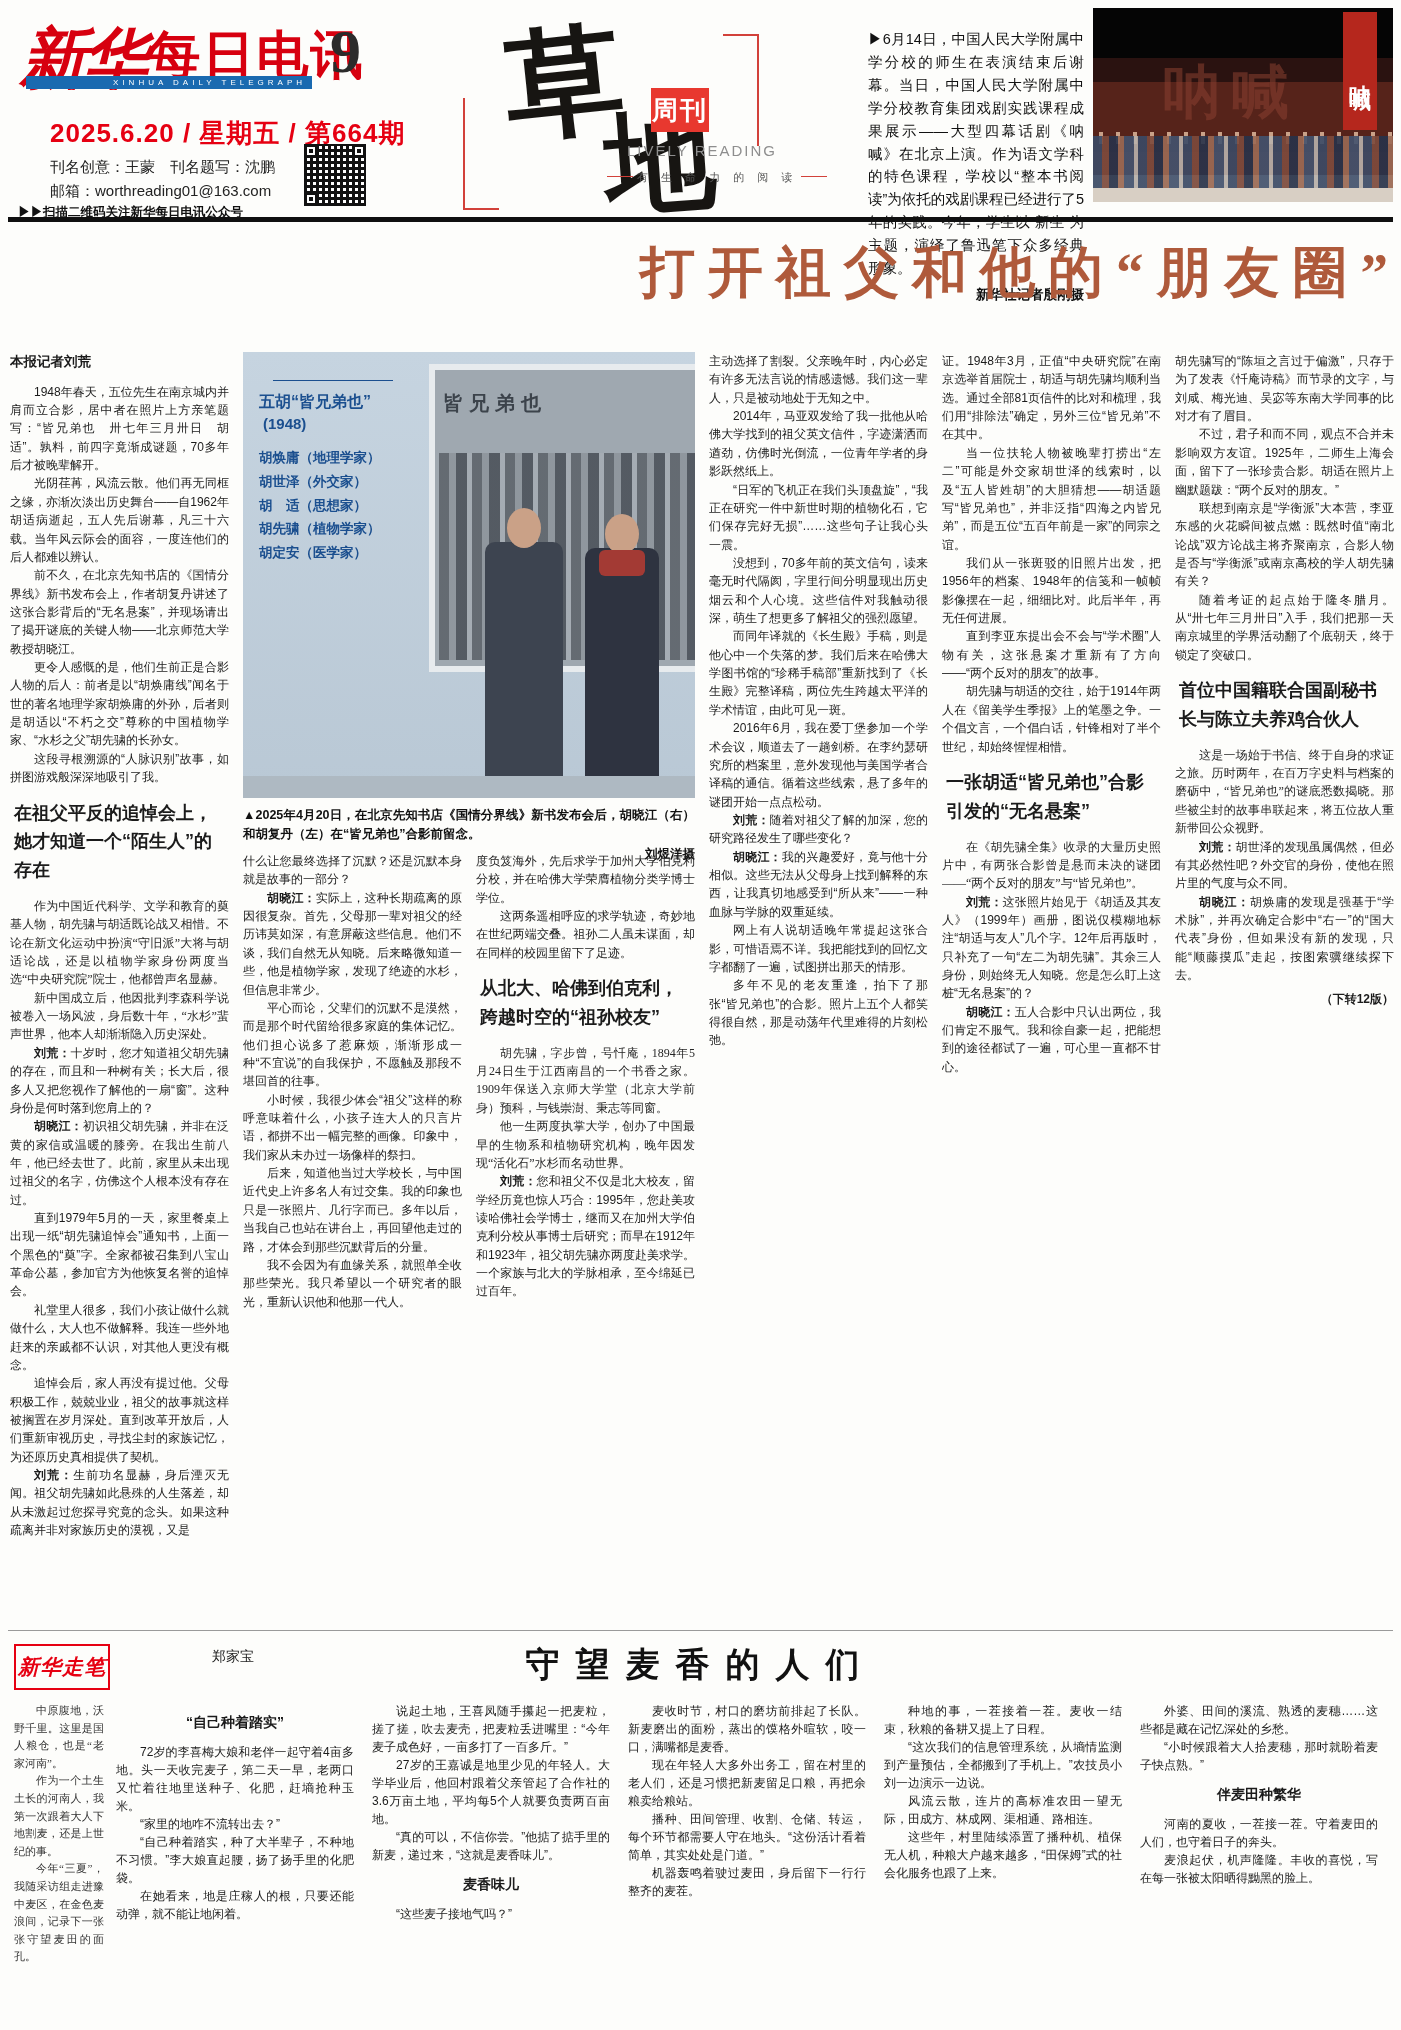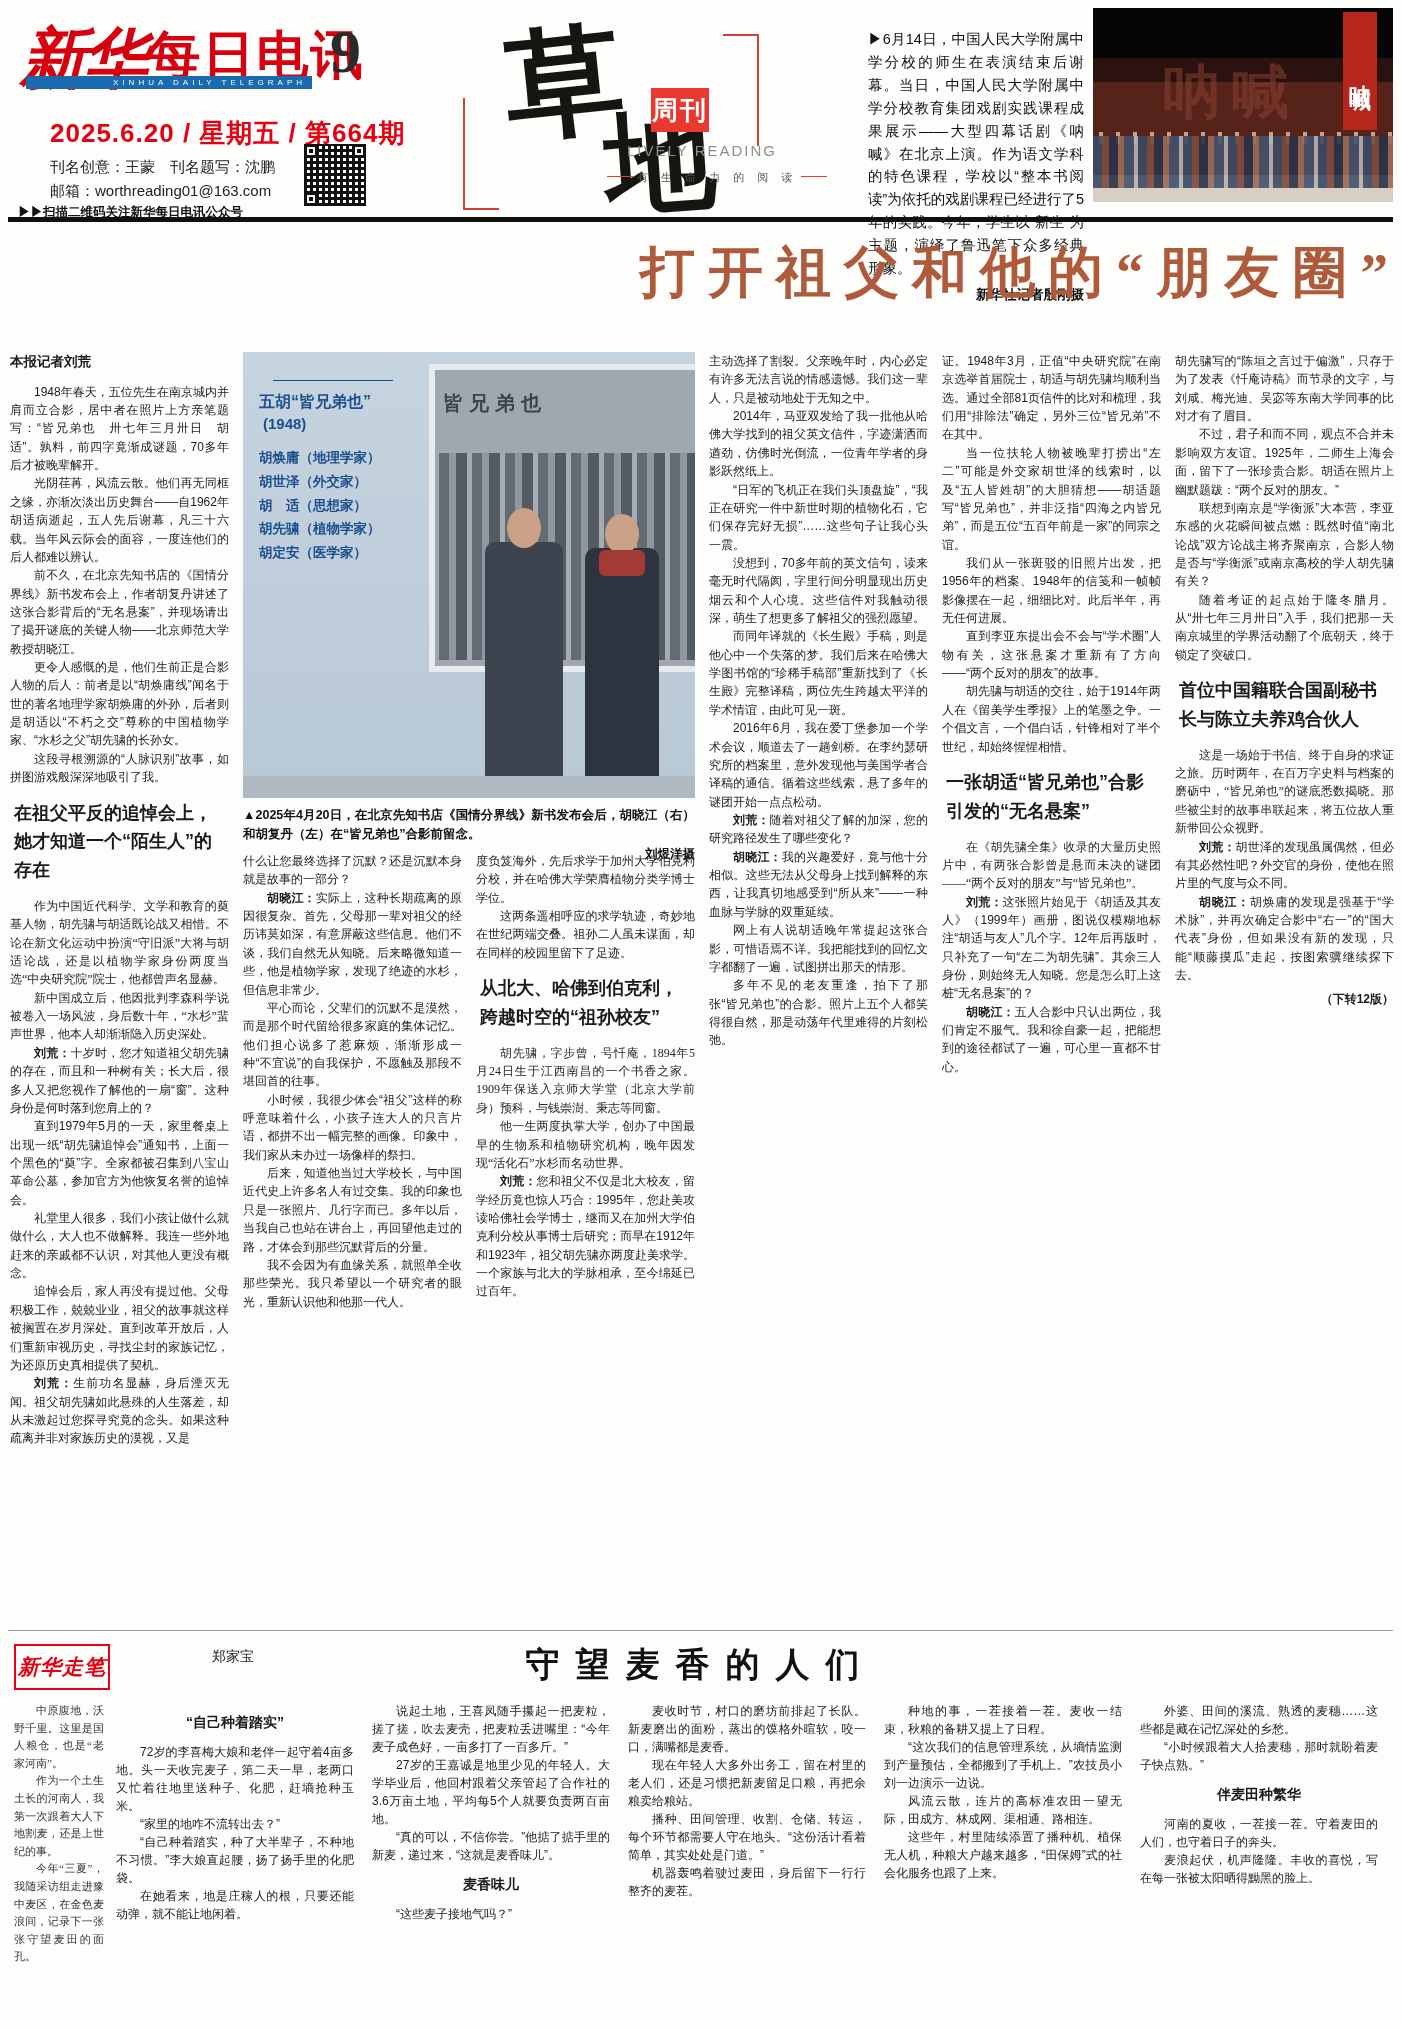--- a/index.html
+++ b/index.html
@@ -177,20 +177,21 @@
       <div class="blk byline">本报记者刘荒</div>
       <div class="blk p">1948年春天，五位先生在南京城内并肩而立合影，居中者在照片上方亲笔题写：“皆兄弟也　卅七年三月卅日　胡适”。孰料，前四字竟渐成谜题，70多年后才被晚辈解开。</div>
       <div class="blk p">光阴荏苒，风流云散。他们再无同框之缘，亦渐次淡出历史舞台——自1962年胡适病逝起，五人先后谢幕，凡三十六载。当年风云际会的面容，一度连他们的后人都难以辨认。</div>
       <div class="blk p">前不久，在北京先知书店的《国情分界线》新书发布会上，作者胡复丹讲述了这张合影背后的“无名悬案”，并现场请出了揭开谜底的关键人物——北京师范大学教授胡晓江。</div>
       <div class="blk p">更令人感慨的是，他们生前正是合影人物的后人：前者是以“胡焕庸线”闻名于世的著名地理学家胡焕庸的外孙，后者则是胡适以“不朽之交”尊称的中国植物学家、“水杉之父”胡先骕的长孙女。</div>
       <div class="blk p">这段寻根溯源的“人脉识别”故事，如拼图游戏般深深地吸引了我。</div>
       <div class="blk sub">在祖父平反的追悼会上，她才知道一个“陌生人”的存在</div>
       <div class="blk lead">作为中国近代科学、文学和教育的奠基人物，胡先骕与胡适既论战又相惜。不论在新文化运动中扮演“守旧派”大将与胡适论战，还是以植物学家身份两度当选“中央研究院”院士，他都曾声名显赫。</div>
       <div class="blk lead">新中国成立后，他因批判李森科学说被卷入一场风波，身后数十年，“水杉”蜚声世界，他本人却渐渐隐入历史深处。</div>
       <div class="blk q"><b>刘荒：</b>十岁时，您才知道祖父胡先骕的存在，而且和一种树有关；长大后，很多人又把您视作了解他的一扇“窗”。这种身份是何时落到您肩上的？</div>
+      <div class="blk q"><b>胡晓江：</b>初识祖父胡先骕，并非在泛黄的家信或温暖的膝旁。在我出生前八年，他已经去世了。此前，家里从未出现过祖父的名字，仿佛这个人根本没有存在过。</div>
       <div class="blk p">直到1979年5月的一天，家里餐桌上出现一纸“胡先骕追悼会”通知书，上面一个黑色的“奠”字。全家都被召集到八宝山革命公墓，参加官方为他恢复名誉的追悼会。</div>
       <div class="blk p">礼堂里人很多，我们小孩让做什么就做什么，大人也不做解释。我连一些外地赶来的亲戚都不认识，对其他人更没有概念。</div>
       <div class="blk p">追悼会后，家人再没有提过他。父母积极工作，兢兢业业，祖父的故事就这样被搁置在岁月深处。直到改革开放后，人们重新审视历史，寻找尘封的家族记忆，为还原历史真相提供了契机。</div>
       <div class="blk q"><b>刘荒：</b>生前功名显赫，身后湮灭无闻。祖父胡先骕如此悬殊的人生落差，却从未激起过您探寻究竟的念头。如果这种疏离并非对家族历史的漠视，又是</div>
     </div>
   <div class="col c2">
       <div class="blk cont">什么让您最终选择了沉默？还是沉默本身就是故事的一部分？</div>
       <div class="blk q"><b>胡晓江：</b>实际上，这种长期疏离的原因很复杂。首先，父母那一辈对祖父的经历讳莫如深，有意屏蔽这些信息。他们不谈，我们自然无从知晓。后来略微知道一些，他是植物学家，发现了绝迹的水杉，但信息非常少。</div>
       <div class="blk p">平心而论，父辈们的沉默不是漠然，而是那个时代留给很多家庭的集体记忆。他们担心说多了惹麻烦，渐渐形成一种“不宜说”的自我保护，不愿触及那段不堪回首的往事。</div>
       <div class="blk p">小时候，我很少体会“祖父”这样的称呼意味着什么，小孩子连大人的只言片语，都拼不出一幅完整的画像。印象中，我们家从未办过一场像样的祭扫。</div>

